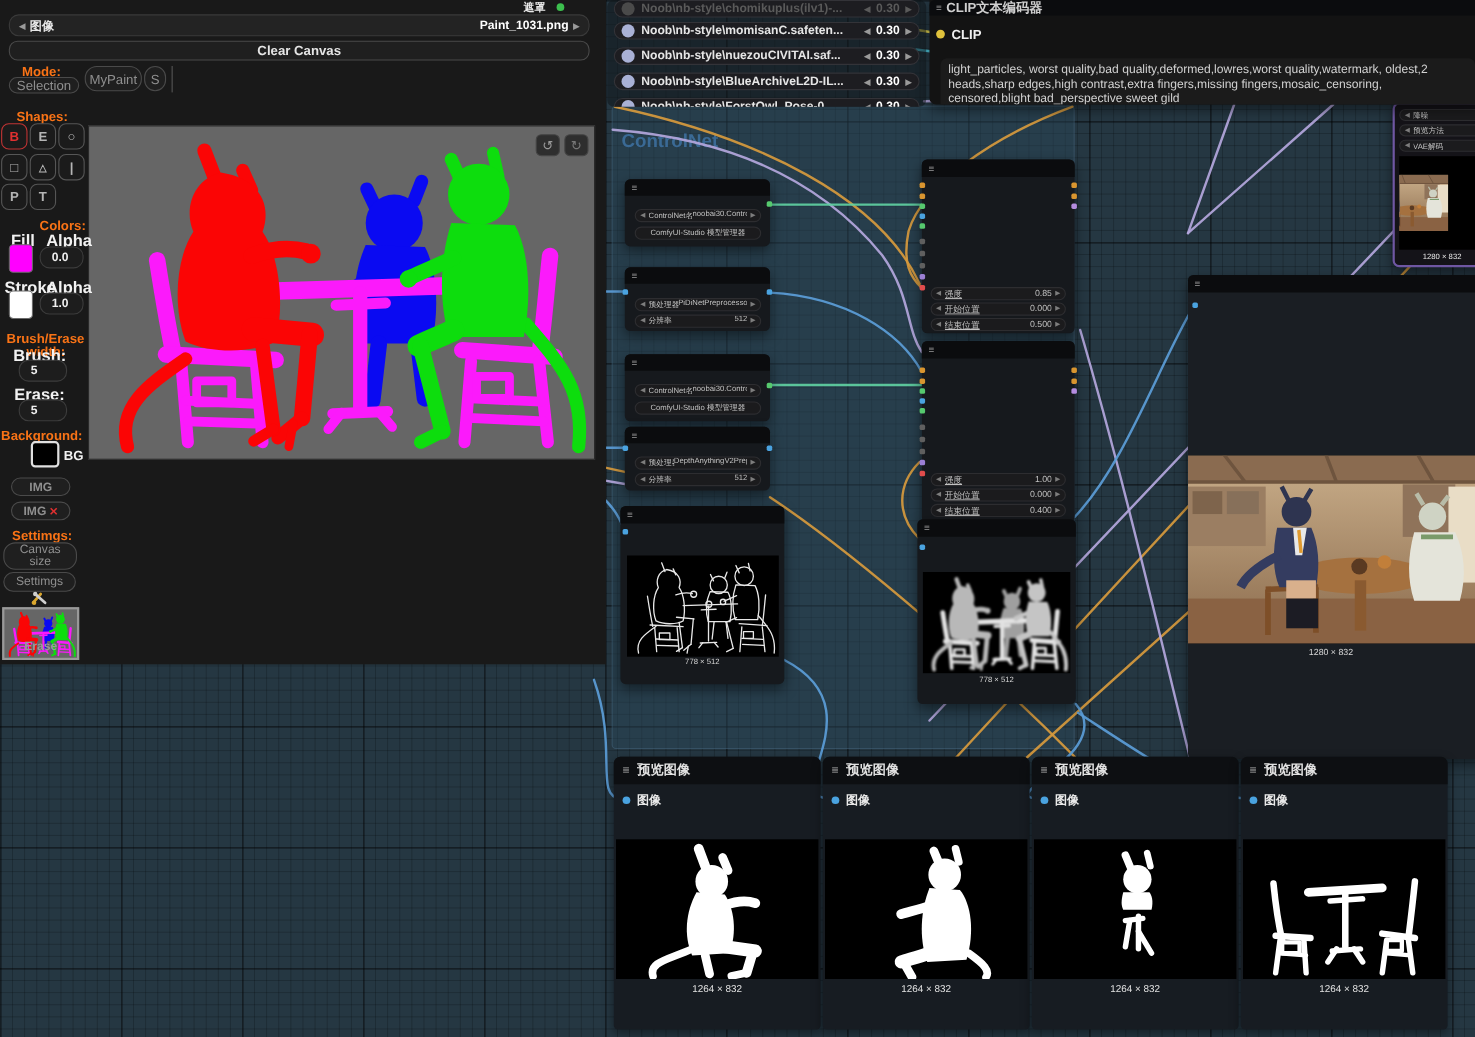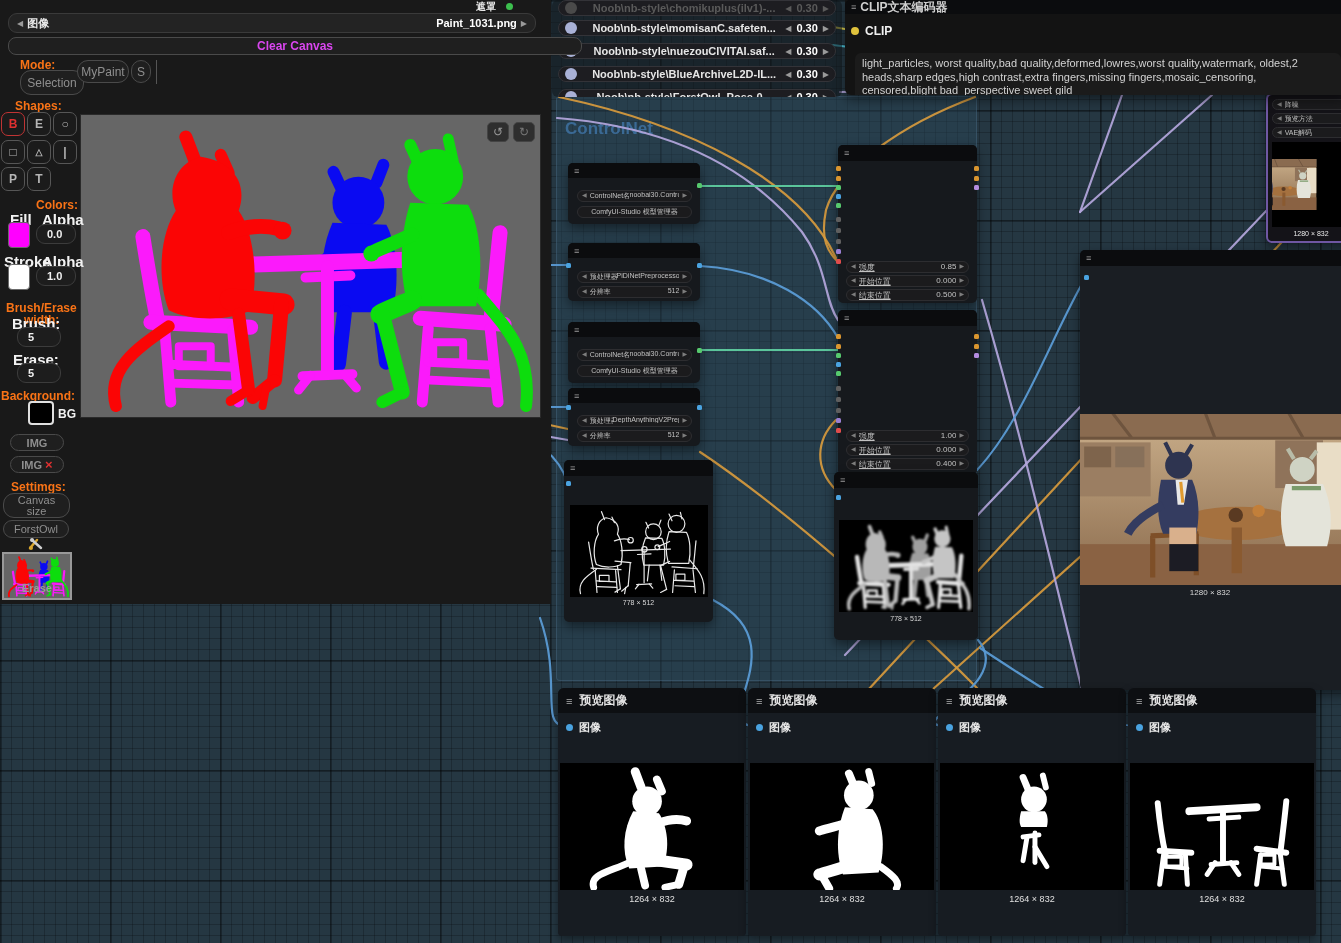--- a/index.html
+++ b/index.html
@@ -193,21 +193,21 @@
     <path stroke="#5b9dd8" d="M540,618 C562,680 540,724 564,726"></path>
     <path stroke="#5b9dd8" d="M713,600 C800,645 706,724 754,726"></path>
     <path stroke="#5b9dd8" d="M978,640 C1016,684 902,724 944,726"></path>
     <path stroke="#5b9dd8" d="M980,648 C1066,704 1094,724 1134,726"></path>
     <path stroke="#5fd0a2" d="M700,186 L838,186"></path>
     <path stroke="#5fd0a2" d="M700,350 L838,350"></path>
     <path stroke="#e3d44e" d="M833,27 L851,30"></path>
     <path stroke="#4ec9e0" d="M833,45 L849,47"></path>
   </svg>
 
-  <div class="abs" style="left:552px; top:0; width:290px; height:97px; overflow:hidden; background:rgba(17,21,26,0.55); border-radius:6px; z-index:3;text-align:center;">
+  <div class="abs" style="left:552px; top:0; width:290px; height:97px; overflow:hidden; background:rgba(17,21,26,0.55); border-radius:6px; z-index:3;">
     <div class="lrow off" style="top:0;">
       <span class="tog"></span>
       <span class="nm">Noob\nb-style\chomikuplus(ilv1)-...</span>
       <span class="ar">◀</span>
       <span class="va">0.30</span>
       <span class="ar">▶</span>
     </div>
     <div class="lrow" style="top:20px;">
       <span class="tog"></span>
       <span class="nm">Noob\nb-style\momisanC.safeten...</span>
@@ -670,26 +670,26 @@
     <span style="position:absolute; left:506px; top:3px; width:7px; height:7px; border-radius:50%; background:#3cbf4e;"></span>
 
     <div class="abs" style="left:8px; top:13px; width:528px; height:20px; background:#232323; border:1px solid #3a3a3a; border-radius:9px;
                 display:flex; align-items:center; padding:0 8px;">
       <span class="arr" style="color:#9a9a9a; font-size:8px; margin-right:4px;">◀</span>
       <span style="color:#e8e8e8; font-size:11px; font-weight:bold;">图像</span>
       <span style="margin-left:auto; color:#fff; font-size:11px; font-weight:bold;">Paint_1031.png</span>
       <span class="arr" style="color:#9a9a9a; font-size:8px; margin-left:4px;">▶</span>
     </div>
 
-    <div class="pbtn" style="left:8px; top:37px; width:574px; height:18px; border-radius:8px; color:#d946ef; font-weight:bold;">
+    <div class="pbtn" style="left:8px; top:37px; width:528px; height:18px; border-radius:8px; color:#e5e5e5; font-weight:bold;">
       <span>Clear Canvas</span>
     </div>
 
     <div class="ylab" style="left:20px; top:58px;">Mode:</div>
-    <div class="pbtn" style="left:20px; top:70px; width:64px; height:25px;">
+    <div class="pbtn" style="left:8px; top:70px; width:64px; height:15px;">
       <span>Selection</span>
     </div>
     <div class="pbtn" style="left:77px; top:60px; width:52px; height:23px;">
       <span>MyPaint</span>
     </div>
     <div class="pbtn" style="left:131px; top:60px; width:20px; height:23px;">
       <span>S</span>
     </div>
     <div class="abs" style="left:156px; top:60px; width:1px; height:24px; background:#555;"></div>
 
@@ -817,21 +817,21 @@
       <span>IMG</span>
       <span style="color:#e03030; margin-left:3px; font-size:13px;">×</span>
     </div>
 
     <div class="ylab" style="left:11px; top:480px;">Settimgs:</div>
     <div class="pbtn" style="left:3px; top:493px; width:67px; height:25px; font-size:11px; flex-direction:column; line-height:11px;">
       <span>Canvas</span>
       <span>size</span>
     </div>
     <div class="pbtn" style="left:3px; top:520px; width:66px; height:18px; font-size:11px;">
-      <span>ForstOwl</span>
+      <span>Settimgs</span>
     </div>
     <svg class="abs" style="left:28px; top:537px;" width="16" height="13">
       <path d="M2,11 L9,3" stroke="#d9a62e" stroke-width="2.5" stroke-linecap="round"></path>
       <path d="M4,3 L13,11" stroke="#cfcfcf" stroke-width="2.5" stroke-linecap="round"></path>
       <circle cx="3" cy="11" r="2" fill="#d9a62e"></circle>
         <circle cx="4" cy="3" r="2" fill="#cfcfcf"></circle>
     </svg>
 
     <div class="abs" style="left:2px; top:552px; width:70px; height:48px; background:#666; border:2px solid #999; overflow:hidden;">
       <svg class="scene-view" width="66" height="44" viewBox="0 0 460 303" preserveAspectRatio="none">

